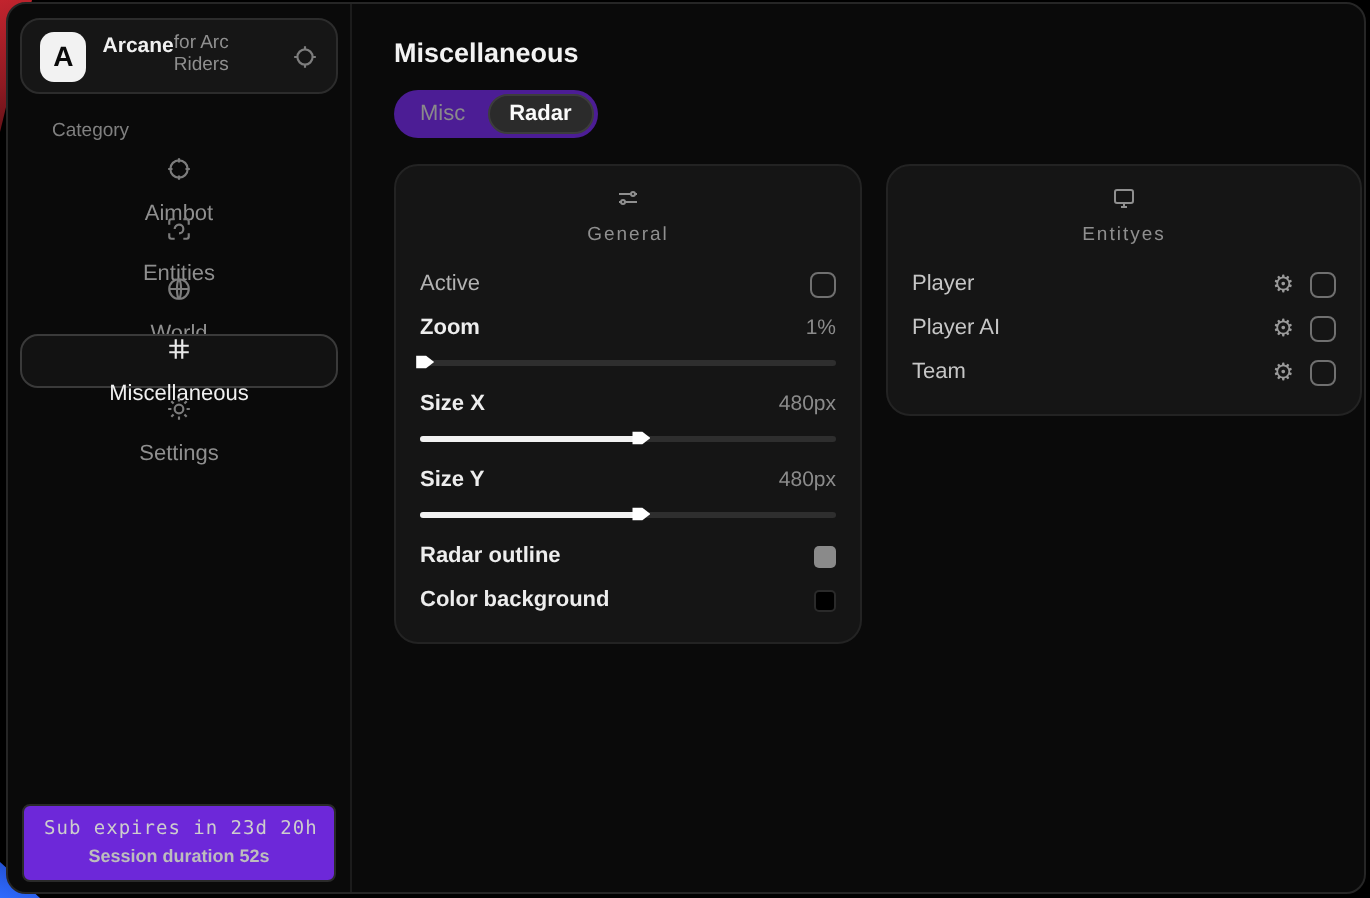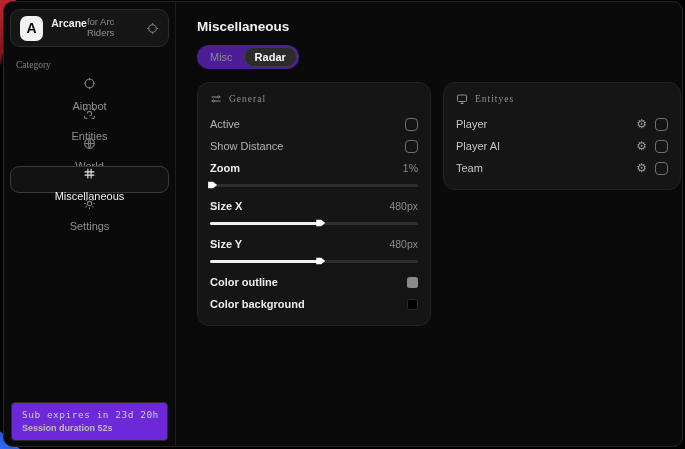--- a/index.html
+++ b/index.html
@@ -54,22 +54,22 @@
     background:#f2f2f2;
     border-radius:7px;
     display:flex; align-items:center; justify-content:center;
     color:#0a0a0a; font-weight:bold; font-size:14px;
   }
   .brand-text { display:flex; line-height:1.15; }
   .brand-name { font-size:10.5px; font-weight:bold; color:#f0f0f0; }
   .brand-sub { font-size:9.5px; color:#8f8f8f; }
   .brand-gear { margin-left:auto; color:#7d7d7d; display:flex; }
   .category-label {
-    margin:13px 6px 6px 6px;
-    font-size:9.5px; color:#808080;font-family:Liberation Serif, serif;
+    margin:13px 6px 6px 16px;
+    font-size:9.5px; color:#808080;
   }
   .nav { display:flex; flex-direction:column; gap:3px; }
   .nav-item {
     height:27px;
     display:flex; align-items:center; gap:10px;
     padding:0 9px;
     color:#8f8f8f;
     font-size:11px;
     border:1px solid transparent;
     border-radius:9px;
@@ -89,21 +89,21 @@
     border:1px solid #2a2a2a;
     border-radius:4px;
     padding:6px 10px 7px 10px;
   }
   .footer-line1 {
     font-family:"DejaVu Sans Mono", monospace;
     font-size:9.5px; color:#cdcdcd; letter-spacing:0.5px;
     white-space:nowrap;
   }
   .footer-line2 {
-    font-size:9px; color:#bdbdbd; font-weight:bold; margin-top:3px;
+    font-size:9px; color:#bdbdbd; font-weight:bold; margin-top:3px;text-align:center;
   }
   
   .main { flex:1; padding:17px 14px 14px 21px; }
   .page-title { font-size:13.5px; font-weight:bold; color:#f2f2f2; }
   .tabs {
     margin-top:11px;
     display:inline-flex; align-items:center;
     background:#4c1d95;
     border-radius:999px;
     padding:2px;
@@ -127,23 +127,24 @@
     background:#151515;
     border:1px solid #232323;
     border-radius:12px;
     padding:10px 12px;
   }
   .card-general { width:234px; }
   .card-entities { width:238px; }
   .card-header {
     display:flex; align-items:center; gap:7px;
     color:#8f8f8f;
-    font-family:Liberation Serif, serif;
+    font-family:Liberation Sans, sans-serif;
     font-size:9.5px; letter-spacing:1px;
     margin-bottom:8px;
+    flex-direction:column;
   }
   .card-header .hdr-icon { display:flex; color:#8f8f8f; }
   .row {
     height:22px;
     display:flex; align-items:center; justify-content:space-between;
   }
   .row-label { font-size:11px; color:#b2b2b2; }
   .row-label.strong { color:#ededed; font-weight:bold; }
   .row-value { font-size:10.5px; color:#8b8b8b; }
   .checkbox {
@@ -275,24 +276,20 @@
               </svg>
           </span>
           <span>General</span>
         </div>
 
         <div class="row">
           <span class="row-label">Active</span>
           <span class="checkbox"></span>
         </div>
 
-        <div class="row">
-          <span class="row-label">Show Distance</span>
-          <span class="checkbox"></span>
-        </div>
 
         <div class="row">
           <span class="row-label strong">Zoom</span>
           <span class="row-value">1%</span>
         </div>
         <div class="slider">
           <div class="slider-track"></div>
           <div class="slider-fill" style="width: 1%;"></div>
           <div class="slider-thumb" style="left: calc(1% - 4px);"></div>
         </div>
@@ -311,21 +308,21 @@
           <span class="row-label strong">Size Y</span>
           <span class="row-value">480px</span>
         </div>
         <div class="slider">
           <div class="slider-track"></div>
           <div class="slider-fill" style="width: 53%;"></div>
           <div class="slider-thumb" style="left: calc(53% - 4px);"></div>
         </div>
 
         <div class="row">
-          <span class="row-label strong">Color outline</span>
+          <span class="row-label strong">Radar outline</span>
           <span class="swatch" style="background: rgb(138, 138, 138);"></span>
         </div>
 
         <div class="row">
           <span class="row-label strong">Color background</span>
           <span class="swatch" style="border: 1px solid rgb(42, 42, 42); background: rgb(0, 0, 0);"></span>
         </div>
       </div>
 
       <div class="card card-entities">

